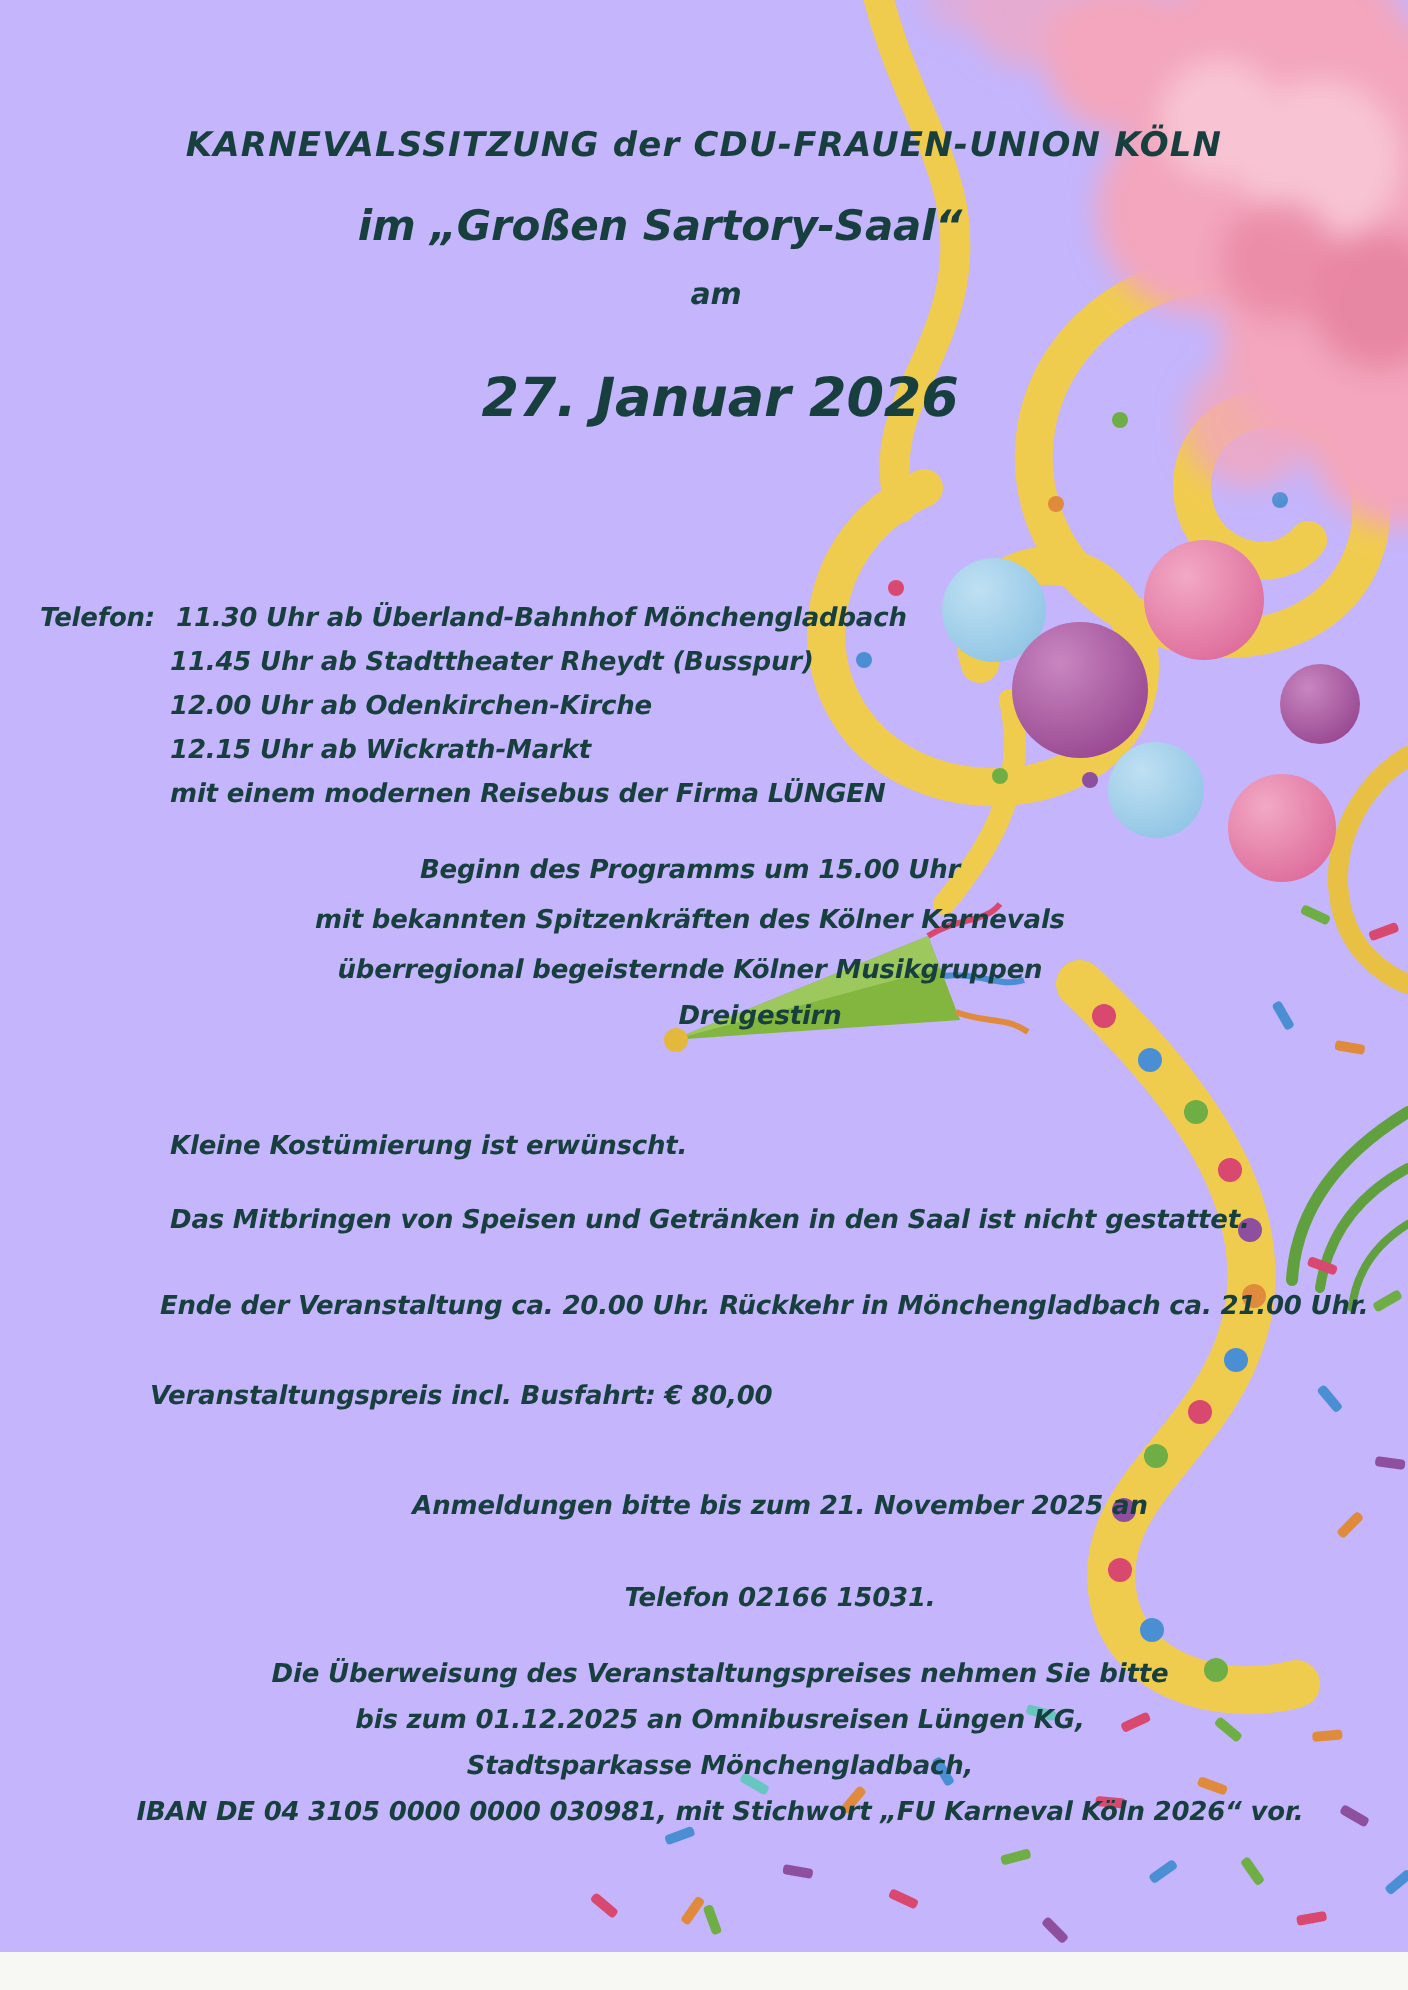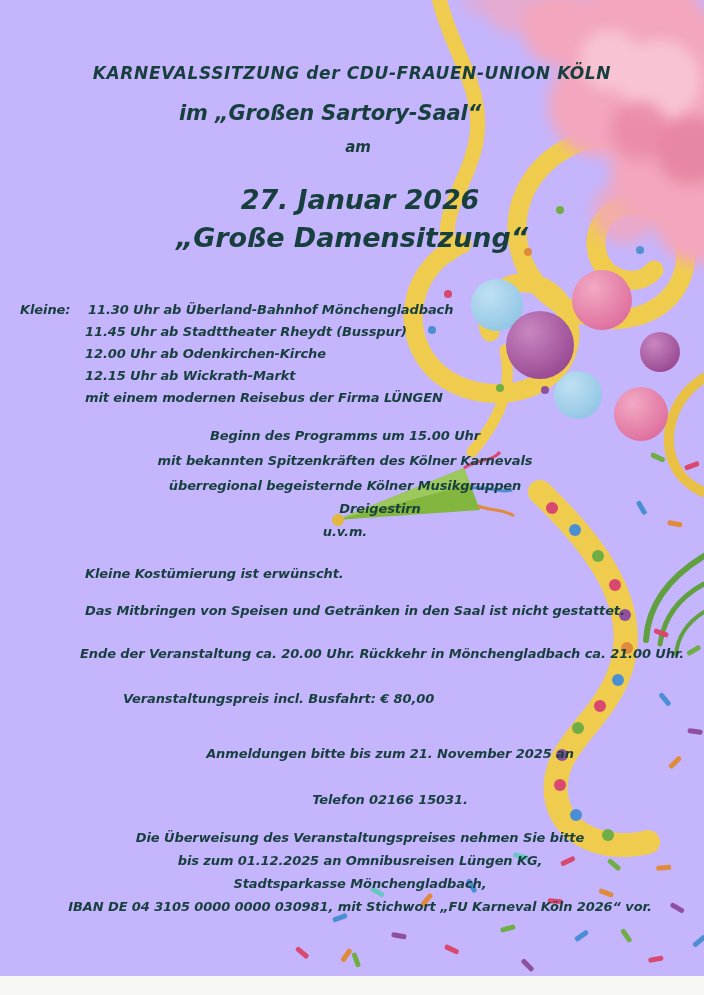--- a/index.html
+++ b/index.html
@@ -30,21 +30,21 @@
   .l-dep-note{ top:391px; left:85px; }
   .prog      { left:0; width:690px; text-align:center; }
   .l-prog-0  { top:429px; }
   .l-prog-1  { top:454px; }
   .l-prog-2  { top:479px; }
   .l-prog-3  { top:502px;margin-left:35px; }
   .l-prog-4  { top:525px; }
   .l-costume { top:567px; left:85px; }
   .l-food    { top:604px; left:85px; }
   .l-end     { top:647px; left:80px; }
-  .l-price   { top:692px; left:75px;margin-left:48px; }
+  .l-price   { top:692px; left:75px; }
   .reg       { left:80px; width:620px; text-align:center; }
   .l-reg-0   { top:747px; }
   .l-reg-1   { top:770px; }
   .l-reg-2   { top:793px; }
   .pay       { left:8px; width:704px; text-align:center; }
   .l-pay-0   { top:831px; }
   .l-pay-1   { top:854px; }
   .l-pay-2   { top:877px; }
   .l-pay-3   { top:900px; }
   .scan-margin {
@@ -186,34 +186,32 @@
       <use href="#cf" transform="translate(372,886) rotate(30)" fill="#67c6c0"></use>
       <use href="#cf" transform="translate(340,960) rotate(-55)" fill="#e08a3c"></use>
     </g>
   </svg>
 
   <div class="txt l-header1">KARNEVALSSITZUNG der  CDU-FRAUEN-UNION KÖLN</div>
   <div class="txt l-header2">im „Großen Sartory-Saal“</div>
   <div class="txt l-header3">am</div>
 
   <div class="txt l-date">27. Januar 2026</div>
-  <div class="txt l-title2">„Große Damensitzung“</div>
-
-  <div class="txt l-dep-label">Kleine:</div>
+
+  <div class="txt l-dep-label">Telefon:</div>
   <div class="txt l-dep-first">11.30 Uhr ab Überland-Bahnhof Mönchengladbach</div>
   <div class="txt l-dep-0">11.45 Uhr ab Stadttheater Rheydt (Busspur)</div>
   <div class="txt l-dep-1">12.00 Uhr ab Odenkirchen-Kirche</div>
   <div class="txt l-dep-2">12.15 Uhr ab Wickrath-Markt</div>
   <div class="txt l-dep-note">mit einem modernen Reisebus der Firma LÜNGEN</div>
 
   <div class="txt prog l-prog-0">Beginn des Programms um 15.00 Uhr</div>
   <div class="txt prog l-prog-1">mit bekannten Spitzenkräften des Kölner Karnevals</div>
   <div class="txt prog l-prog-2">überregional begeisternde Kölner Musikgruppen</div>
   <div class="txt prog l-prog-3">Dreigestirn</div>
-  <div class="txt prog l-prog-4">u.v.m.</div>
 
   <div class="txt l-food">Das Mitbringen von Speisen und Getränken in den Saal ist nicht gestattet.</div>
   <div class="txt l-costume">Kleine Kostümierung ist erwünscht.</div>
   <div class="txt l-end">Ende der Veranstaltung ca. 20.00 Uhr. Rückkehr in Mönchengladbach ca. 21.00 Uhr.</div>
   <div class="txt l-price">Veranstaltungspreis incl. Busfahrt: € 80,00</div>
 
   <div class="txt reg l-reg-0">Anmeldungen bitte bis zum 21. November 2025 an</div>
   <div class="txt reg l-reg-2">Telefon 02166 15031.</div>
 
   <div class="txt pay l-pay-0">Die Überweisung des Veranstaltungspreises nehmen Sie bitte</div>

